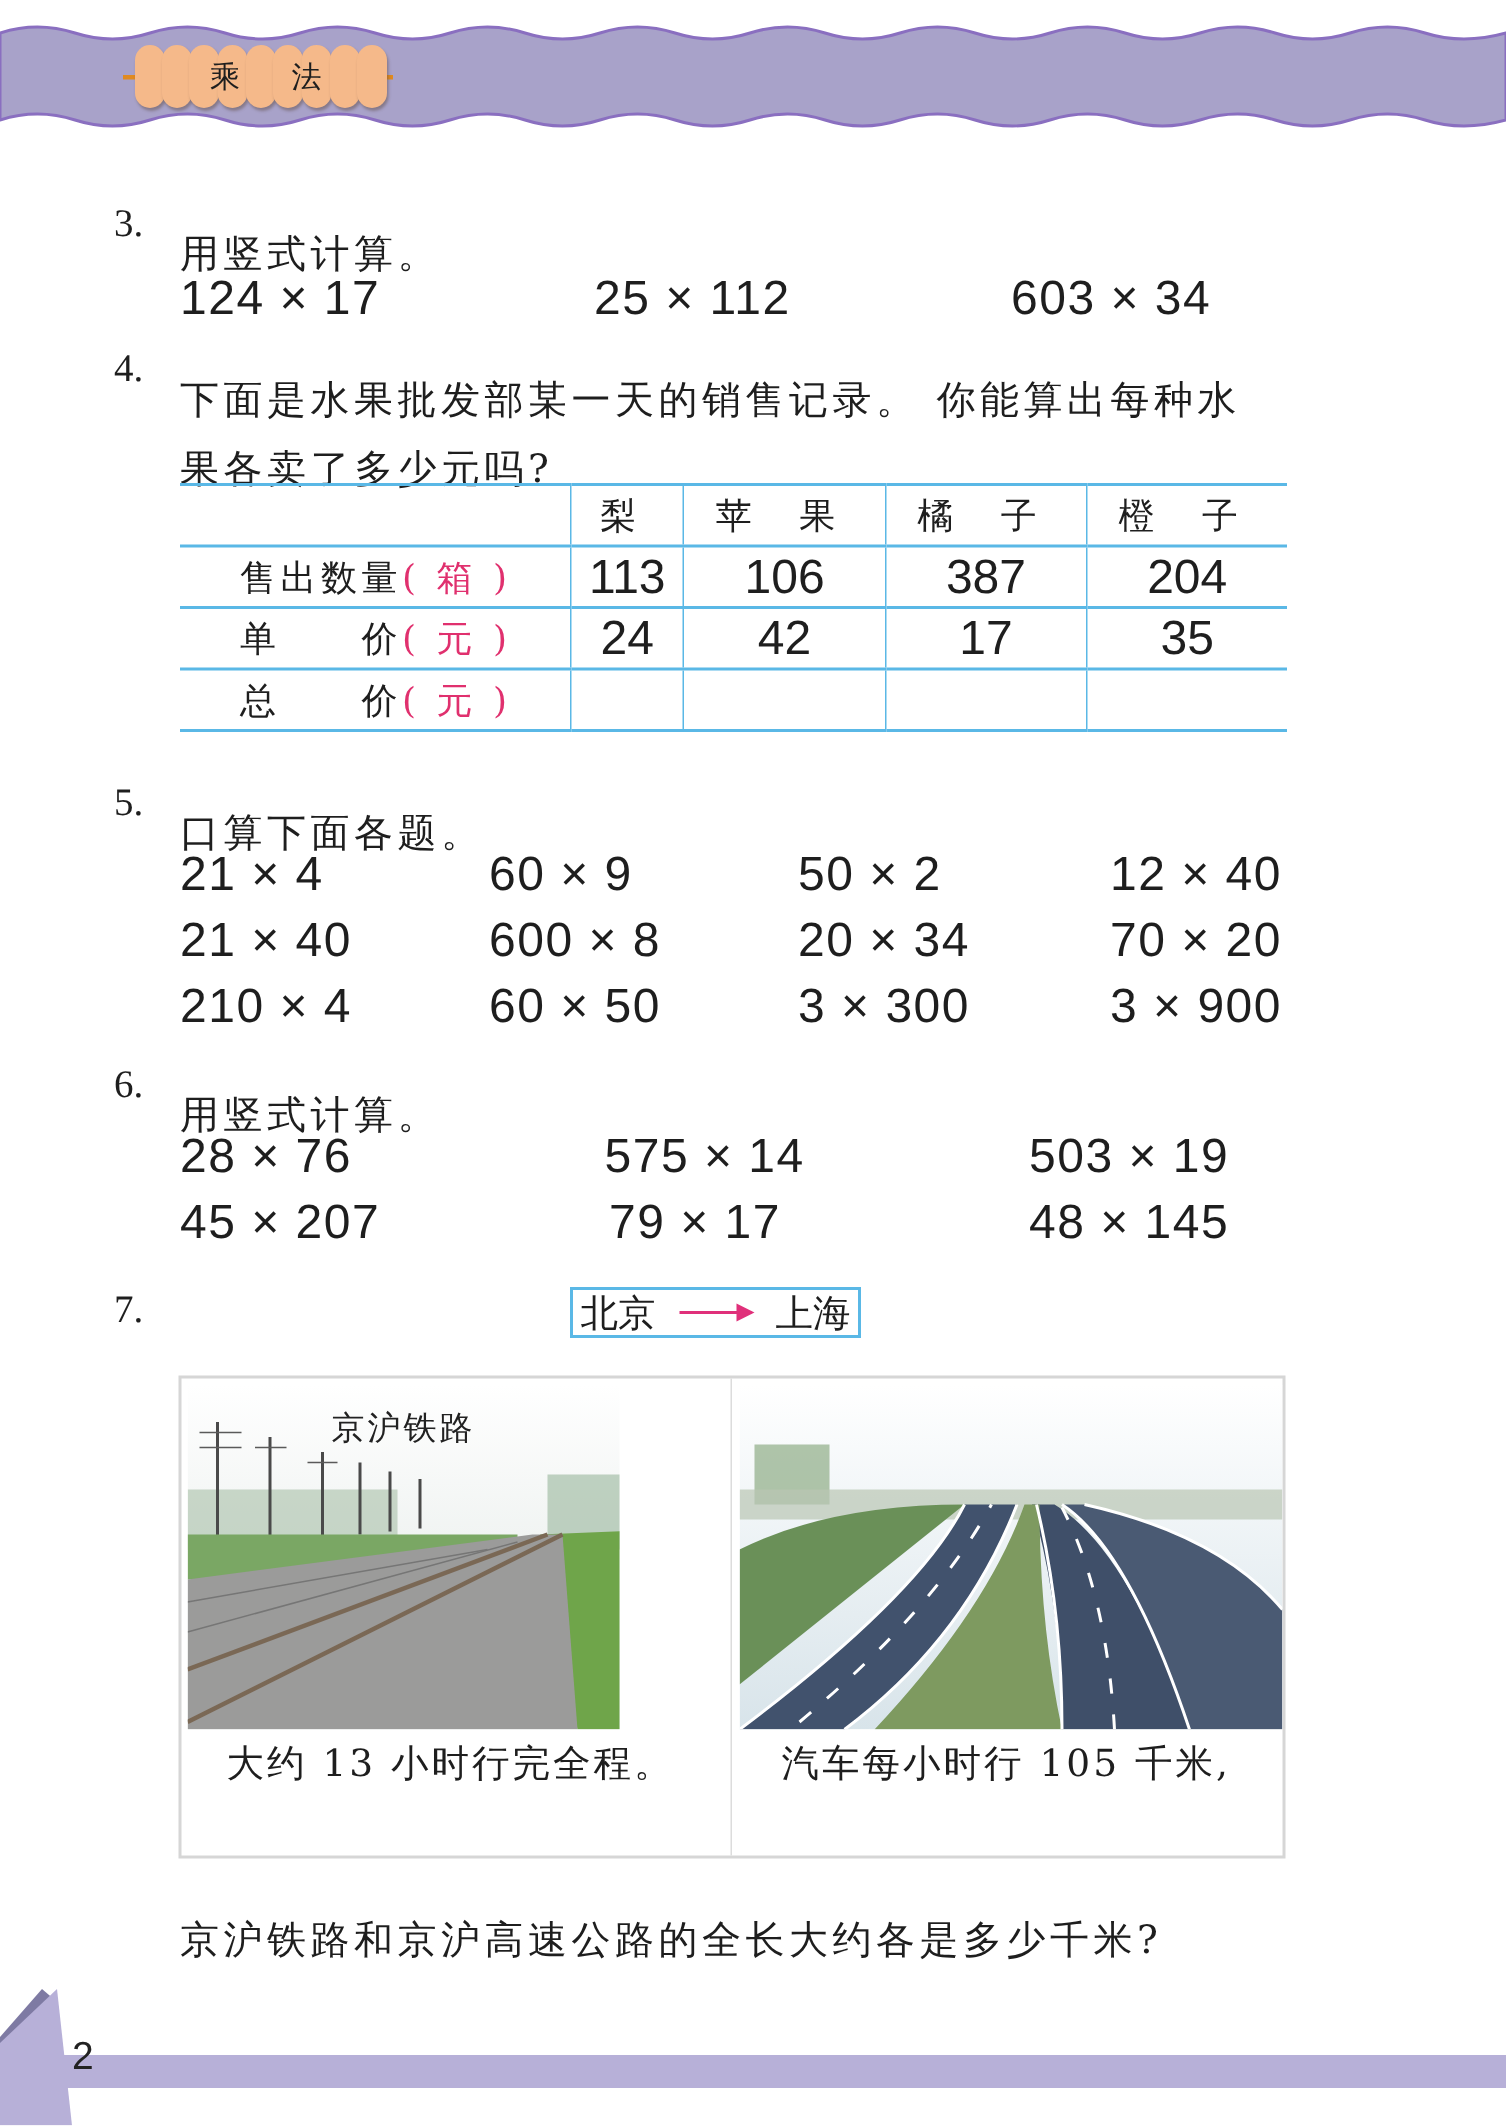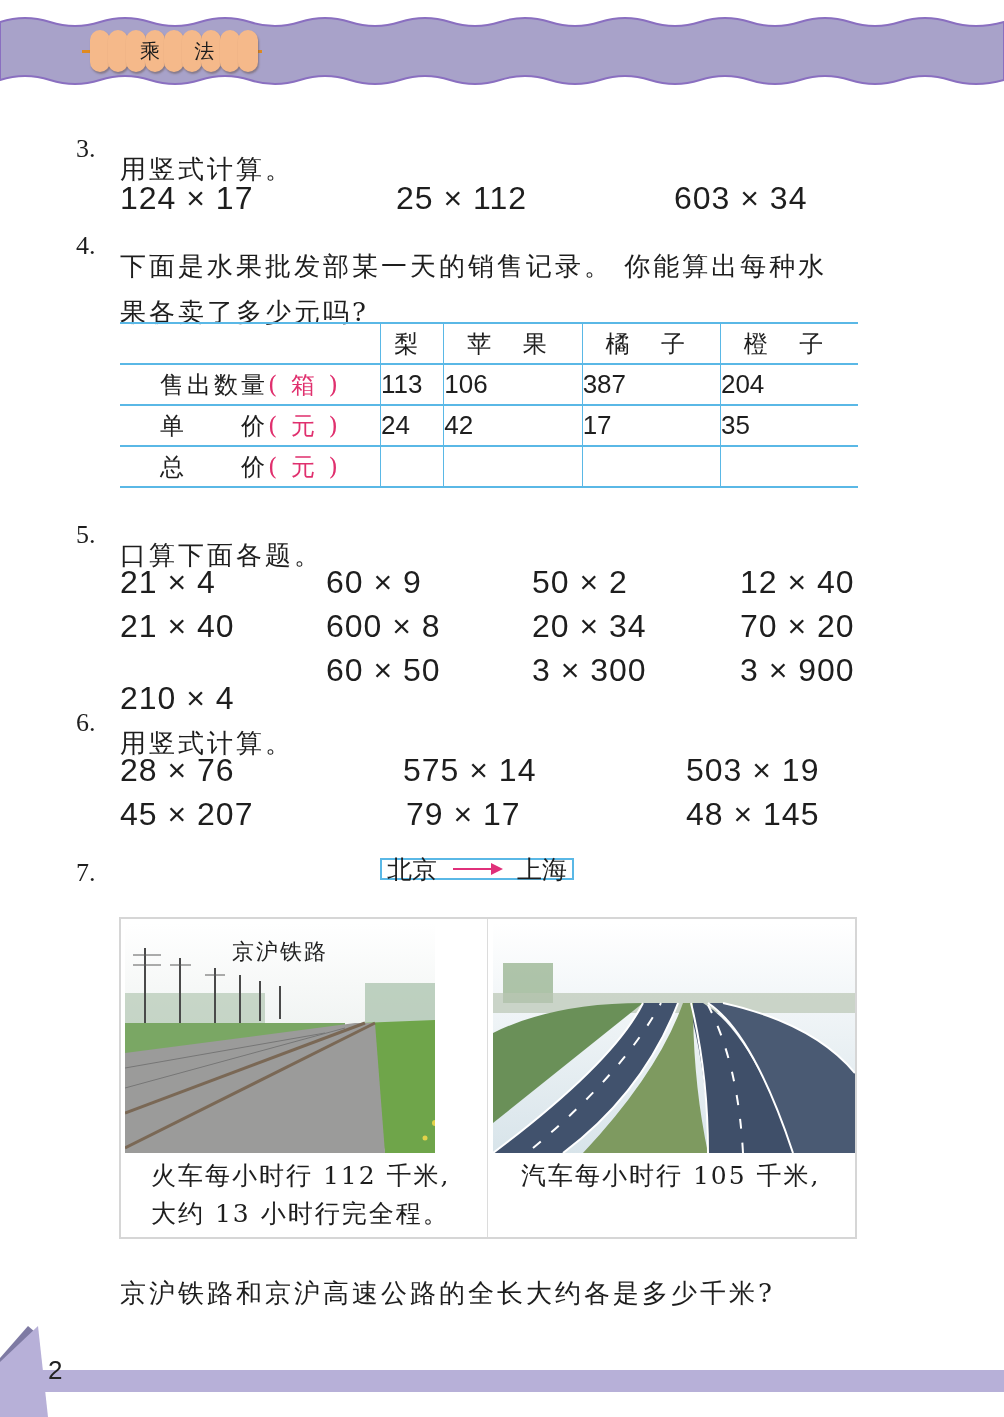--- a/index.html
+++ b/index.html
@@ -14,26 +14,26 @@
                    color:#1e1e1e; font-family:"DejaVu Serif", serif; }
 
   .q { position:absolute; font-size:26px; letter-spacing:3px;margin-top:20px; }
   .qnum { position:absolute; font-size:26px; font-family:"Liberation Serif", serif; }
   .math { position:absolute; font-family:"Liberation Sans", sans-serif; font-size:32px; letter-spacing:1px; }
 
   table.fruit { position:absolute; left:120px; top:322px; width:738px; border-collapse:collapse; }
   table.fruit td { border-top:2px solid #5ab8e6; height:39px; font-size:24px; padding:0; }
   table.fruit tr:last-child td { border-bottom:2px solid #5ab8e6; }
   table.fruit td + td { border-left:1.5px solid #5ab8e6; }
-  table.fruit td.num { text-align:left; font-family:"Liberation Sans", sans-serif; font-size:26px; }
+  table.fruit td.num { text-align:center; font-family:"Liberation Sans", sans-serif; font-size:32px; }
   table.fruit td.hd { text-align:center; letter-spacing:12px; }
   table.fruit td.label { padding-left:40px; width:220px; letter-spacing:3px; }
   .pink { color:#e0306e; }
 
-  .route-box { position:absolute; left:380px; top:858px; width:194px; height:22px; border:2px solid #5ab8e6;
+  .route-box { position:absolute; left:380px; top:858px; width:194px; height:34px; border:2px solid #5ab8e6;
                font-size:25px; display:flex; align-items:center; justify-content:space-between; padding:0 5px; box-sizing:border-box; }
   .arrow { position:relative; width:48px; height:2px; background:#e0307a; }
   .arrow::after { content:""; position:absolute; right:-2px; top:-5px; border-left:12px solid #e0307a;
                   border-top:6px solid transparent; border-bottom:6px solid transparent; }
 
   .photo-panel { position:absolute; left:119px; top:917px; width:738px; height:322px; border:2px solid #d6d6d6; box-sizing:border-box; background:#fff; }
   .photo-panel .divider { position:absolute; left:366px; top:0; width:1px; height:100%; background:#dcdcdc; }
   .photo { position:absolute; top:4px; height:230px; overflow:hidden; }
   .photo .cap { position:absolute; top:14px; width:100%; text-align:center; font-size:22px; letter-spacing:2px; color:#222; }
   .photo-desc { position:absolute; font-size:25px; line-height:38px; letter-spacing:2px; }
@@ -107,21 +107,21 @@
 <div class="qnum" style="left:76px;top:520px">5.</div>
 <div class="q" style="left:120px;top:518px">口算下面各题。</div>
 <div class="math" style="left:120px;top:564px">21 × 4</div>
 <div class="math" style="left:326px;top:564px">60 × 9</div>
 <div class="math" style="left:532px;top:564px">50 × 2</div>
 <div class="math" style="left:740px;top:564px">12 × 40</div>
 <div class="math" style="left:120px;top:608px">21 × 40</div>
 <div class="math" style="left:326px;top:608px">600 × 8</div>
 <div class="math" style="left:532px;top:608px">20 × 34</div>
 <div class="math" style="left:740px;top:608px">70 × 20</div>
-<div class="math" style="left:120px;top:680px">210 × 4</div>
+<div class="math" style="left:120px;top:652px">210 × 4</div>
 <div class="math" style="left:326px;top:652px">60 × 50</div>
 <div class="math" style="left:532px;top:652px">3 × 300</div>
 <div class="math" style="left:740px;top:652px">3 × 900</div>
 
 <div class="qnum" style="left:76px;top:708px">6.</div>
 <div class="q" style="left:120px;top:706px">用竖式计算。</div>
 <div class="math" style="left:120px;top:752px">28 × 76</div>
 <div class="math" style="left:403px;top:752px">575 × 14</div>
 <div class="math" style="left:686px;top:752px">503 × 19</div>
 <div class="math" style="left:120px;top:796px">45 × 207</div>
@@ -131,21 +131,21 @@
 <div class="qnum" style="left:76px;top:858px">7.</div>
 <div class="route-box">
   <span>北京</span>
   <span class="arrow"></span>
   <span>上海</span>
 </div>
 
 <div class="photo-panel">
   <div class="divider"></div>
 
-  <div class="photo" style="left:4px;width:310px">
+  <div class="photo" style="left:4px;width:288px">
     <svg width="358" height="230" viewBox="0 0 358 230">
       <defs>
         <linearGradient id="sky1" x1="0" y1="0" x2="0" y2="1">
           <stop offset="0" stop-color="#ffffff"></stop>
             <stop offset="1" stop-color="#dfe6e3"></stop>
         </linearGradient>
       </defs>
       <rect width="358" height="230" fill="url(#sky1)"></rect>
       <rect x="0" y="70" width="140" height="40" fill="#a9c0a8" opacity="0.6"></rect>
       <rect x="240" y="60" width="118" height="50" fill="#a5bfa8" opacity="0.7"></rect>
@@ -204,21 +204,20 @@
         <path d="M70,230 Q150,170 185,80"></path>
         <path d="M215,230 Q215,150 198,80"></path>
         <path d="M250,230 Q245,140 215,82" stroke-dasharray="10 14"></path>
         <path d="M300,230 Q260,110 215,80"></path>
         <path d="M362,150 Q320,100 230,80"></path>
       </g>
     </svg>
   </div>
 
   <div class="photo-desc" style="left:30px;top:238px">
-    <div>火车每小时行 112 千米,</div>
     <div>大约 13 小时行完全程。</div>
   </div>
   <div class="photo-desc" style="left:400px;top:238px">
     <div>汽车每小时行 105 千米,</div>
   </div>
 </div>
 
 <div class="q" style="left:120px;top:1256px">京沪铁路和京沪高速公路的全长大约各是多少千米?</div>
 
 <svg class="footer-band" viewBox="0 0 1004 107" preserveAspectRatio="none">

